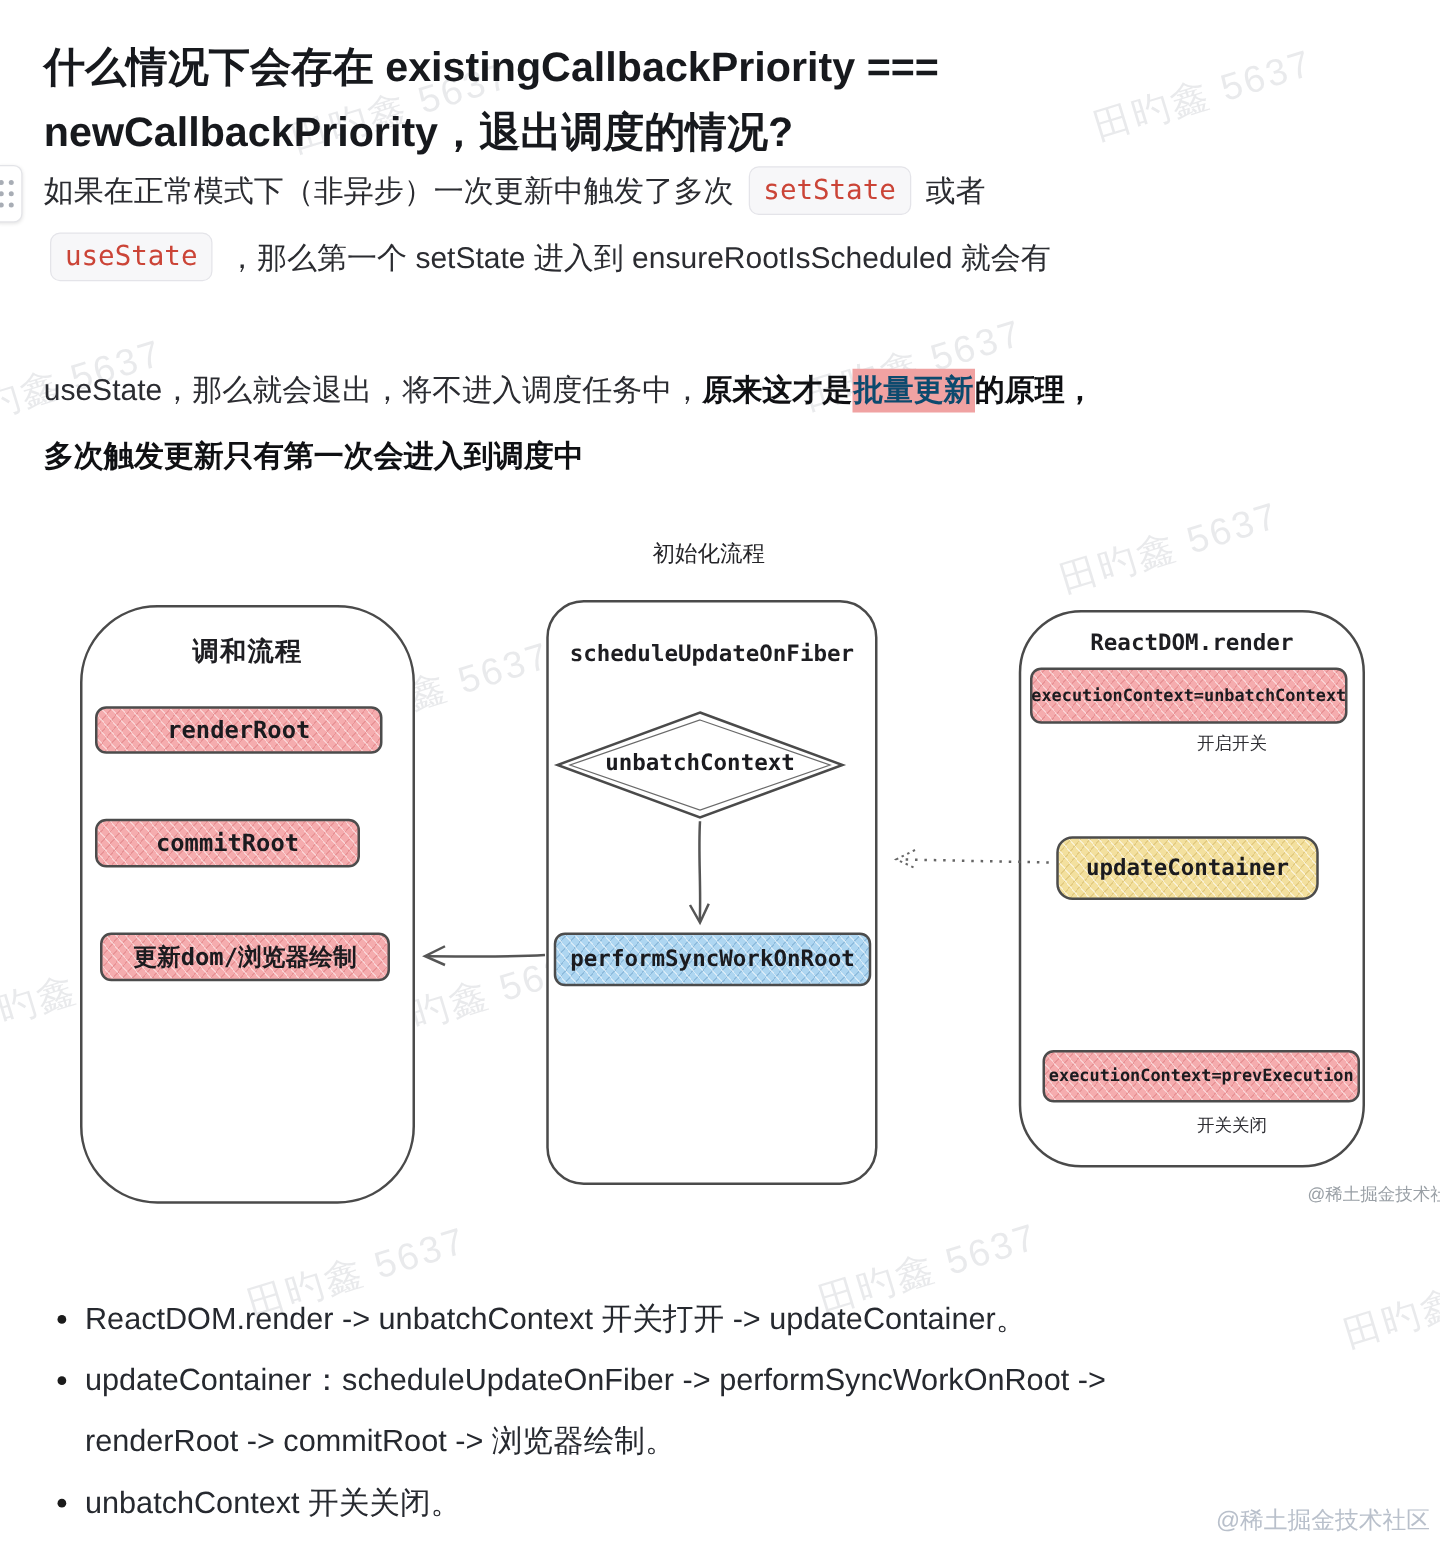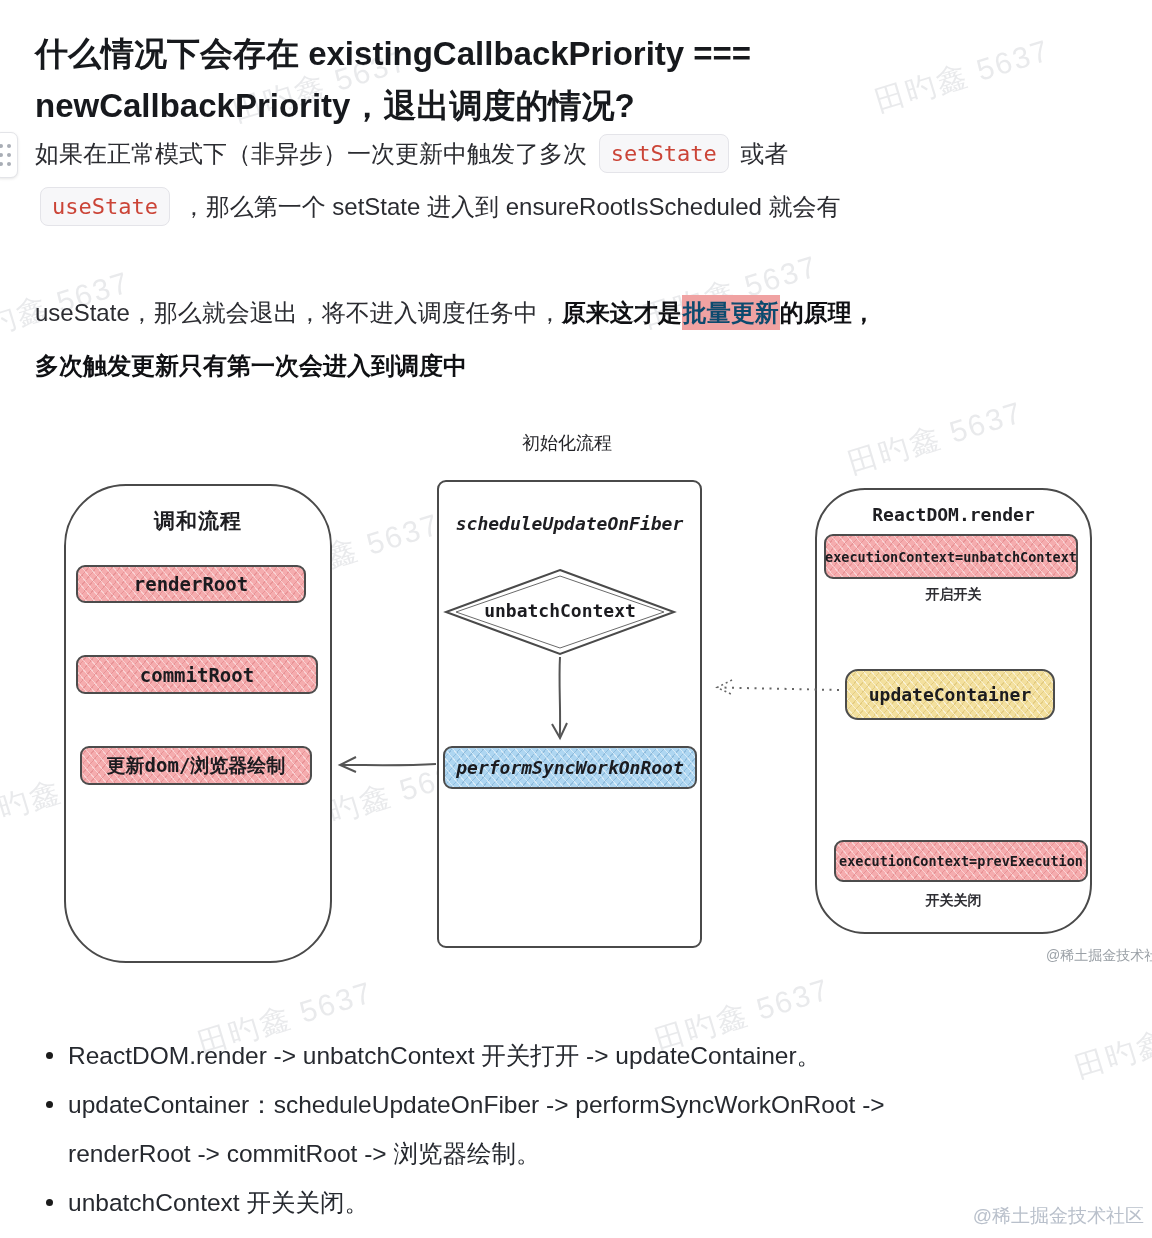--- a/index.html
+++ b/index.html
@@ -42,21 +42,21 @@
     color:#cb4437;background:#f7f7f9;border:1px solid #e4e4e9;border-radius:8px;
   }
   .strong{font-weight:700;color:#0f1013;}
   .hl{background:#f0a2a2;color:#0c4a6e;font-weight:700;padding:4px 1px;}
   
   .diagram{position:absolute;left:0;top:420px;width:1152px;height:572px;z-index:1;}
   .flow-label{position:absolute;left:462px;top:11px;width:210px;text-align:center;
     font-size:18px;color:#242428;}
   .container{position:absolute;background:#fff;border:2.5px solid #4a4a4a;box-sizing:border-box;}
   .c-left {left:64px; top:64px;width:268px;height:479px;border-radius:62px;}
-  .c-mid  {left:437px;top:60px;width:265px;height:468px;border-radius:9px;font-style:italic;}
+  .c-mid  {left:437px;top:60px;width:265px;height:468px;border-radius:30px;}
   .c-right{left:815px;top:68px;width:277px;height:446px;border-radius:50px;}
   .c-title{text-align:center;font-weight:700;color:#1e1e22;}
   .c-left  .c-title{margin-top:21px;font-size:21px;letter-spacing:1px;}
   .c-mid   .c-title{margin-top:31px;font-size:18px;}
   .c-right .c-title{margin-top:14px;font-size:18px;text-align:center;}
   .mono{font-family:"DejaVu Sans Mono","Liberation Mono",monospace;}
   .box{
     position:absolute;box-sizing:border-box;border:2px solid #4c4c4c;border-radius:9px;
     display:flex;align-items:center;justify-content:center;
     font-family:"DejaVu Sans Mono","Liberation Mono",monospace;
@@ -65,27 +65,27 @@
   .pink{background-color:#f5acae;background-image:
     repeating-linear-gradient(50deg, rgba(255,255,255,.45) 0 1px, rgba(255,255,255,0) 1px 6px),
     repeating-linear-gradient(-50deg, rgba(186,60,66,.22) 0 1px, rgba(0,0,0,0) 1px 6px);}
   .blue{background-color:#aed6f1;background-image:
     repeating-linear-gradient(50deg, rgba(255,255,255,.5) 0 1px, rgba(255,255,255,0) 1px 6px),
     repeating-linear-gradient(-50deg, rgba(50,110,160,.25) 0 1px, rgba(0,0,0,0) 1px 6px);}
   .yellow{background-color:#f3e09e;background-image:
     repeating-linear-gradient(50deg, rgba(255,255,255,.55) 0 1px, rgba(255,255,255,0) 1px 6px),
     repeating-linear-gradient(-50deg, rgba(170,130,30,.22) 0 1px, rgba(0,0,0,0) 1px 6px);}
   .lb1{left:10px;top:79px; width:230px;height:38px;font-size:19px;}
-  .lb2{left:10px;top:169px;width:242px;height:39px;font-size:19px;text-align:right;}
+  .lb2{left:10px;top:169px;width:212px;height:39px;font-size:19px;text-align:right;}
   .lb3{left:14px;top:260px;width:232px;height:39px;font-size:19px;}
   .mb1{left:4px; top:264px;width:254px;height:43px;font-size:18px;}
   .rb1{left:7px; top:44px; width:254px;height:45px;font-size:13.5px;}
   .rb2{left:28px;top:179px;width:210px;height:51px;font-size:18px;border-radius:13px;}
   .rb3{left:17px;top:350px;width:254px;height:42px;font-size:13.5px;}
-  .caption{position:absolute;width:100%;text-align:center;font-size:14px;font-weight:700;color:#2e2e33;}
+  .caption{position:absolute;width:100%;text-align:center;font-size:14px;font-weight:400;color:#2e2e33;padding-left:32px;}
   .cap1{top:96px;}  .cap2{top:402px;}
   .overlay{position:absolute;left:0;top:0;width:1152px;height:572px;pointer-events:none;}
   .diamond-label{
     position:absolute;left:448px;top:180px;width:224px;text-align:center;
     font-size:18px;font-weight:700;color:#1b1b1f;z-index:3;
   }
   .diagram-credit{position:absolute;left:1046px;top:527px;font-size:14px;color:#9aa0a6;white-space:nowrap;}
   
   .bullets{position:absolute;left:42px;top:1031px;width:1070px;z-index:1;
     font-size:24.5px;line-height:49px;color:#26292f;}

